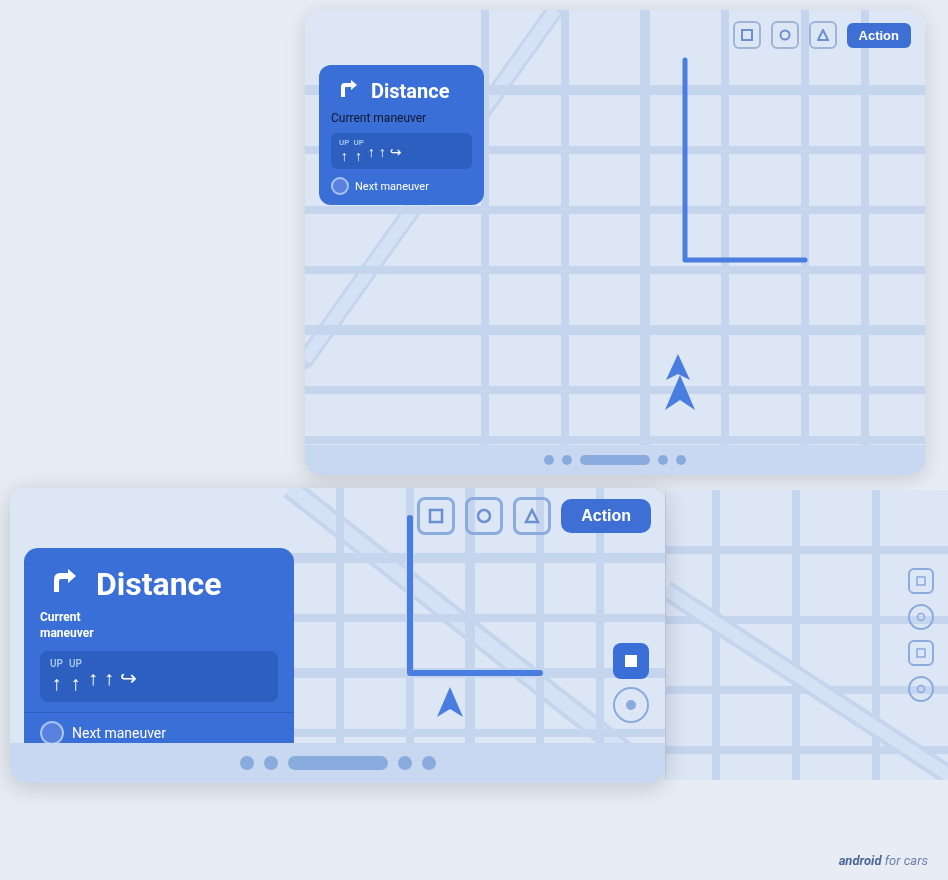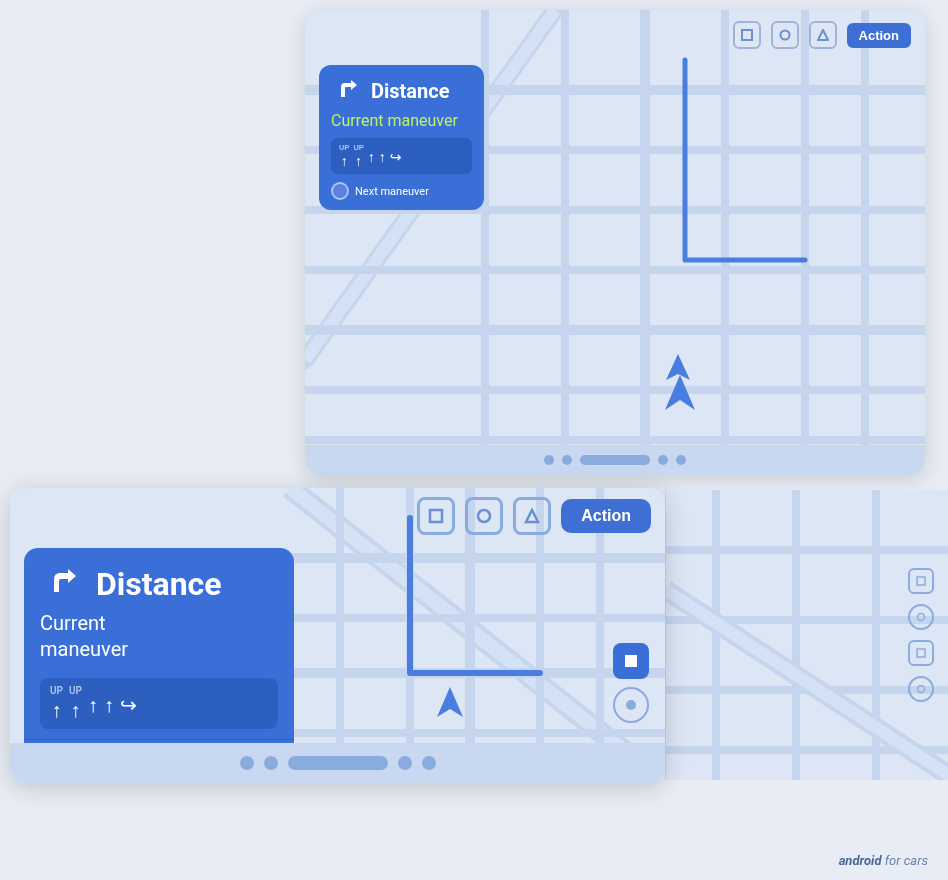--- a/index.html
+++ b/index.html
@@ -96,22 +96,22 @@
       justify-content: center;
     }
 
     .distance-text-sm {
       color: white;
       font-size: 20px;
       font-weight: 700;
     }
 
     .maneuver-text-sm {
-      color: #bef264;
-      font-size: 16px;
+      color: #0f172a;
+      font-size: 12px;
       margin-bottom: 8px;
     }
 
     .lanes-row-sm {
       display: flex;
       gap: 4px;
       align-items: center;
       background: #2d5fc0;
       border-radius: 6px;
       padding: 5px 8px;
@@ -245,23 +245,24 @@
     }
 
     .distance-text-lg {
       color: white;
       font-size: 32px;
       font-weight: 700;
     }
 
     .maneuver-text-lg {
       color: white;
-      font-size: 20px;
-      margin-bottom: 16px;
+      font-size: 12px;
+      margin-bottom: 10px;
       line-height: 1.3;
+      font-weight: bold;
     }
 
     .lanes-row-lg {
       display: flex;
       gap: 6px;
       align-items: center;
       background: #2d5fc0;
       border-radius: 8px;
       padding: 7px 10px;
       margin-bottom: 0;

